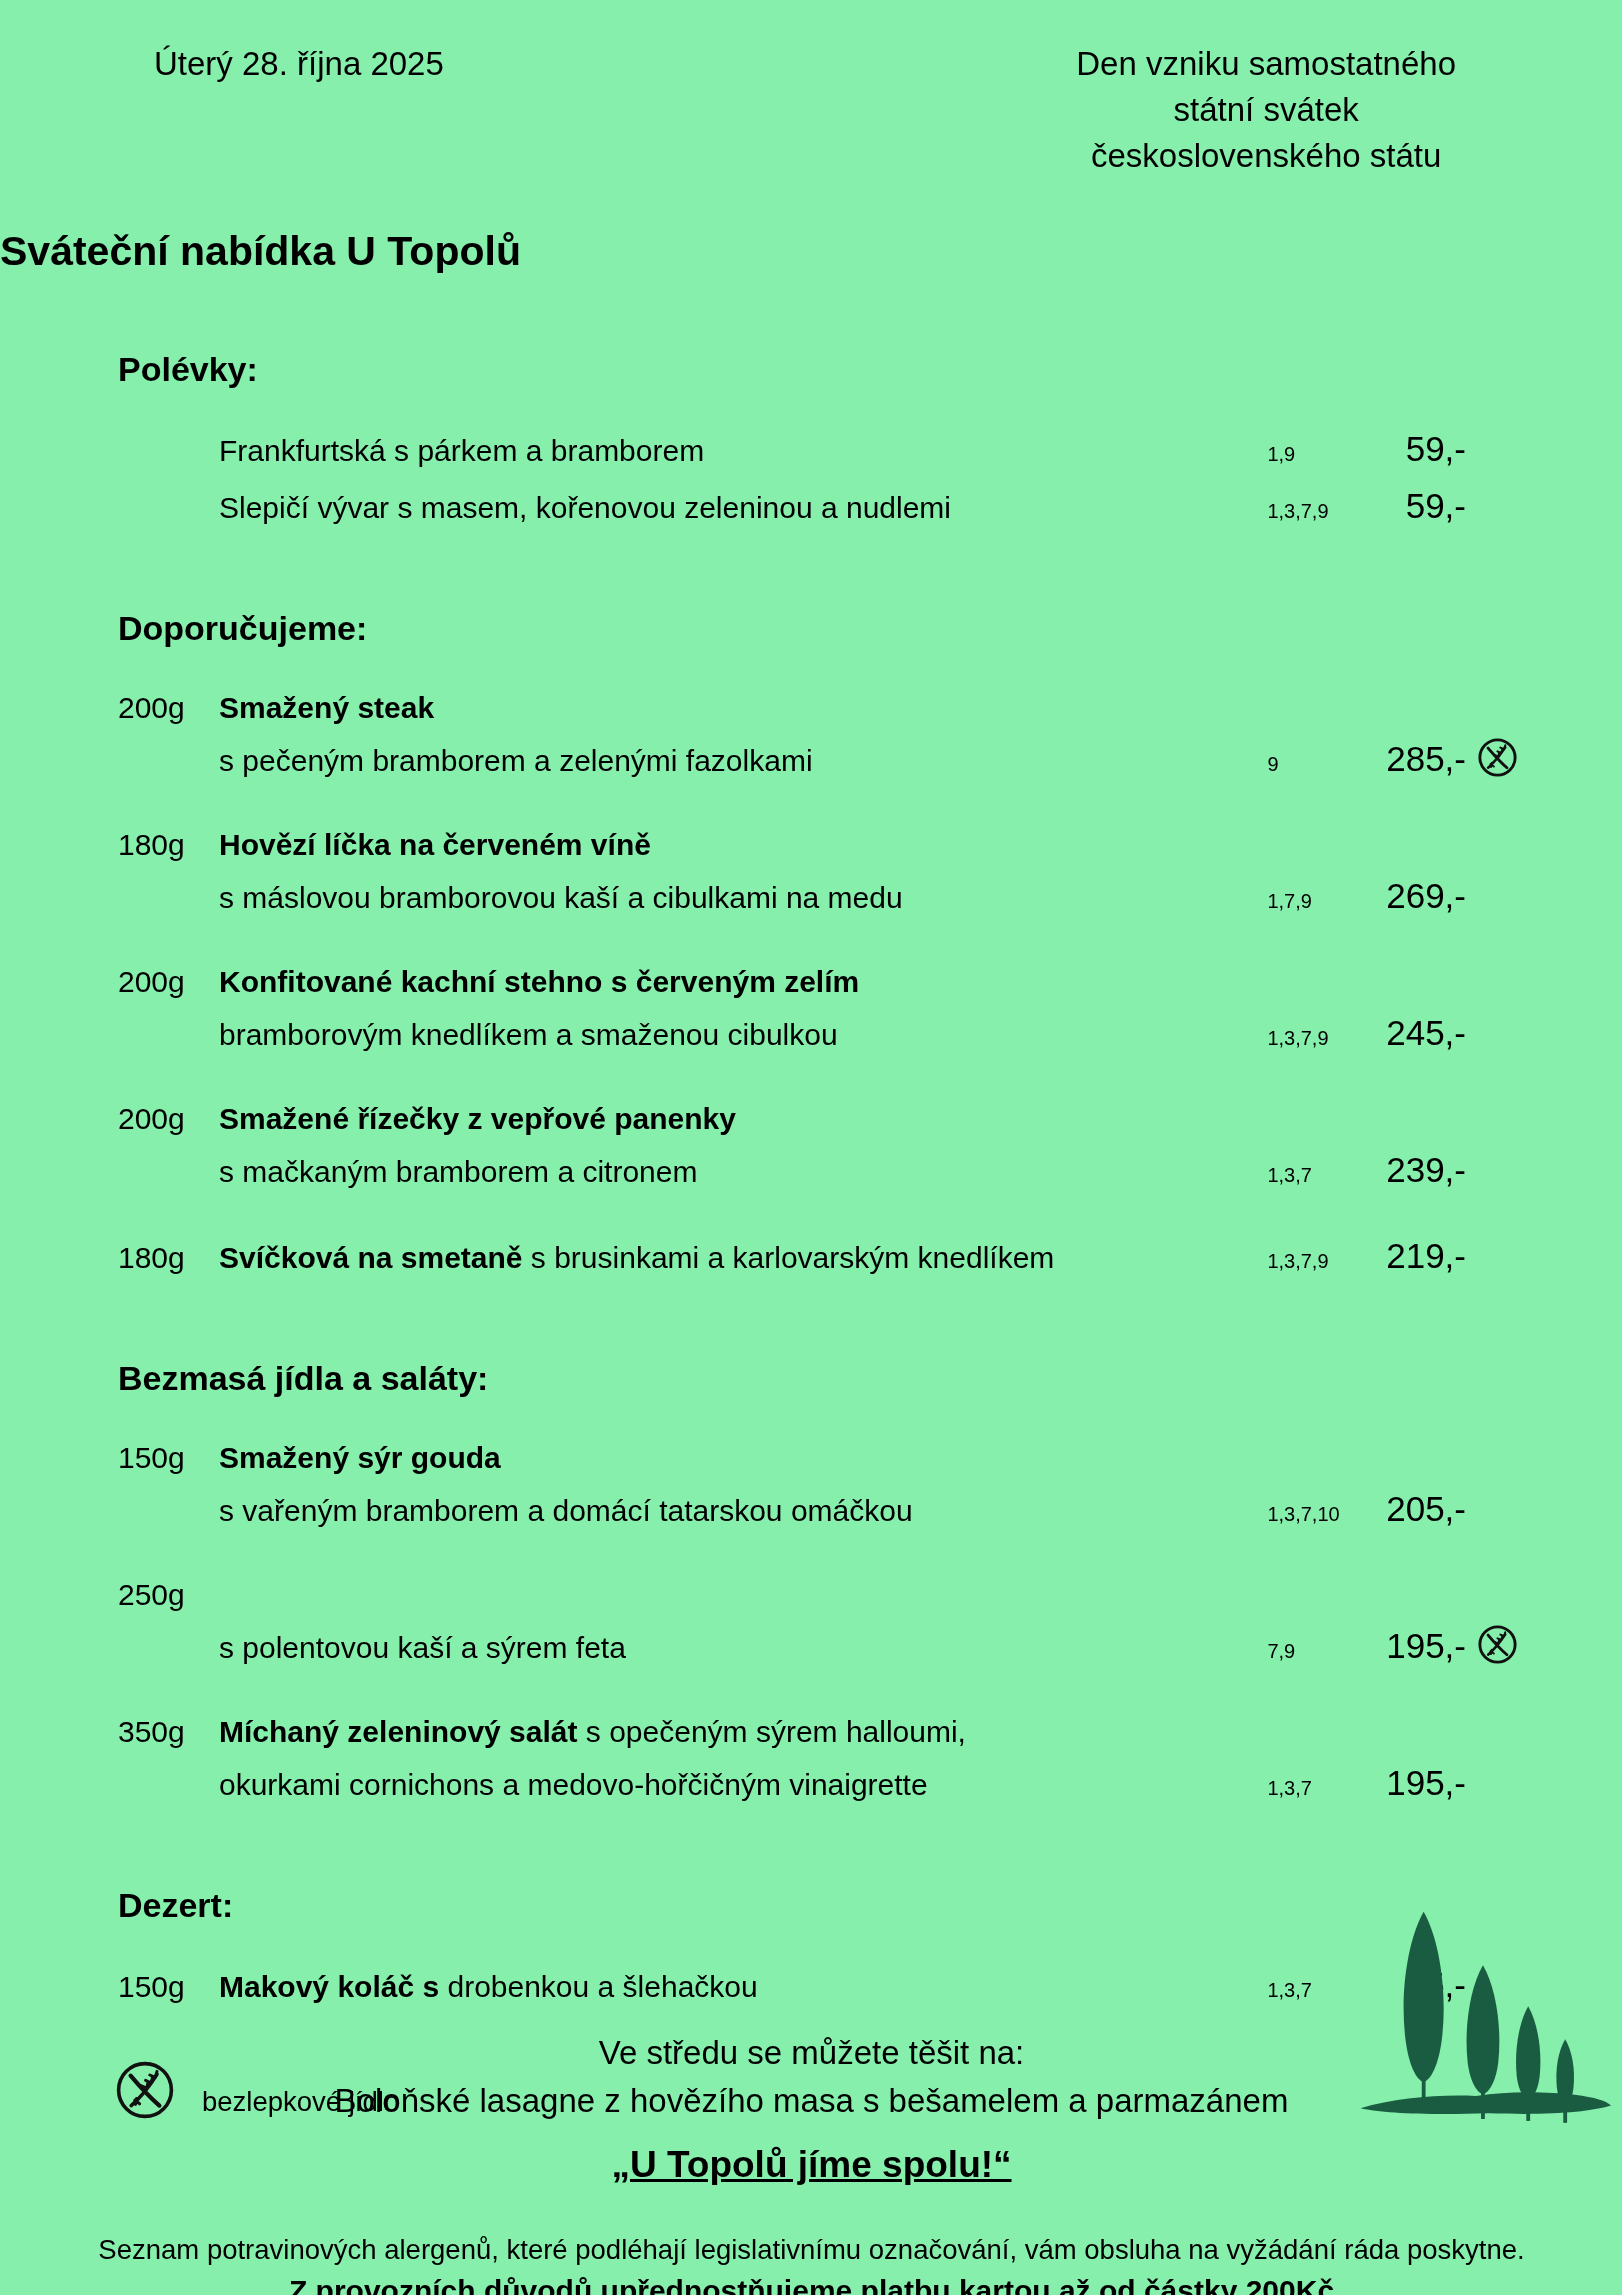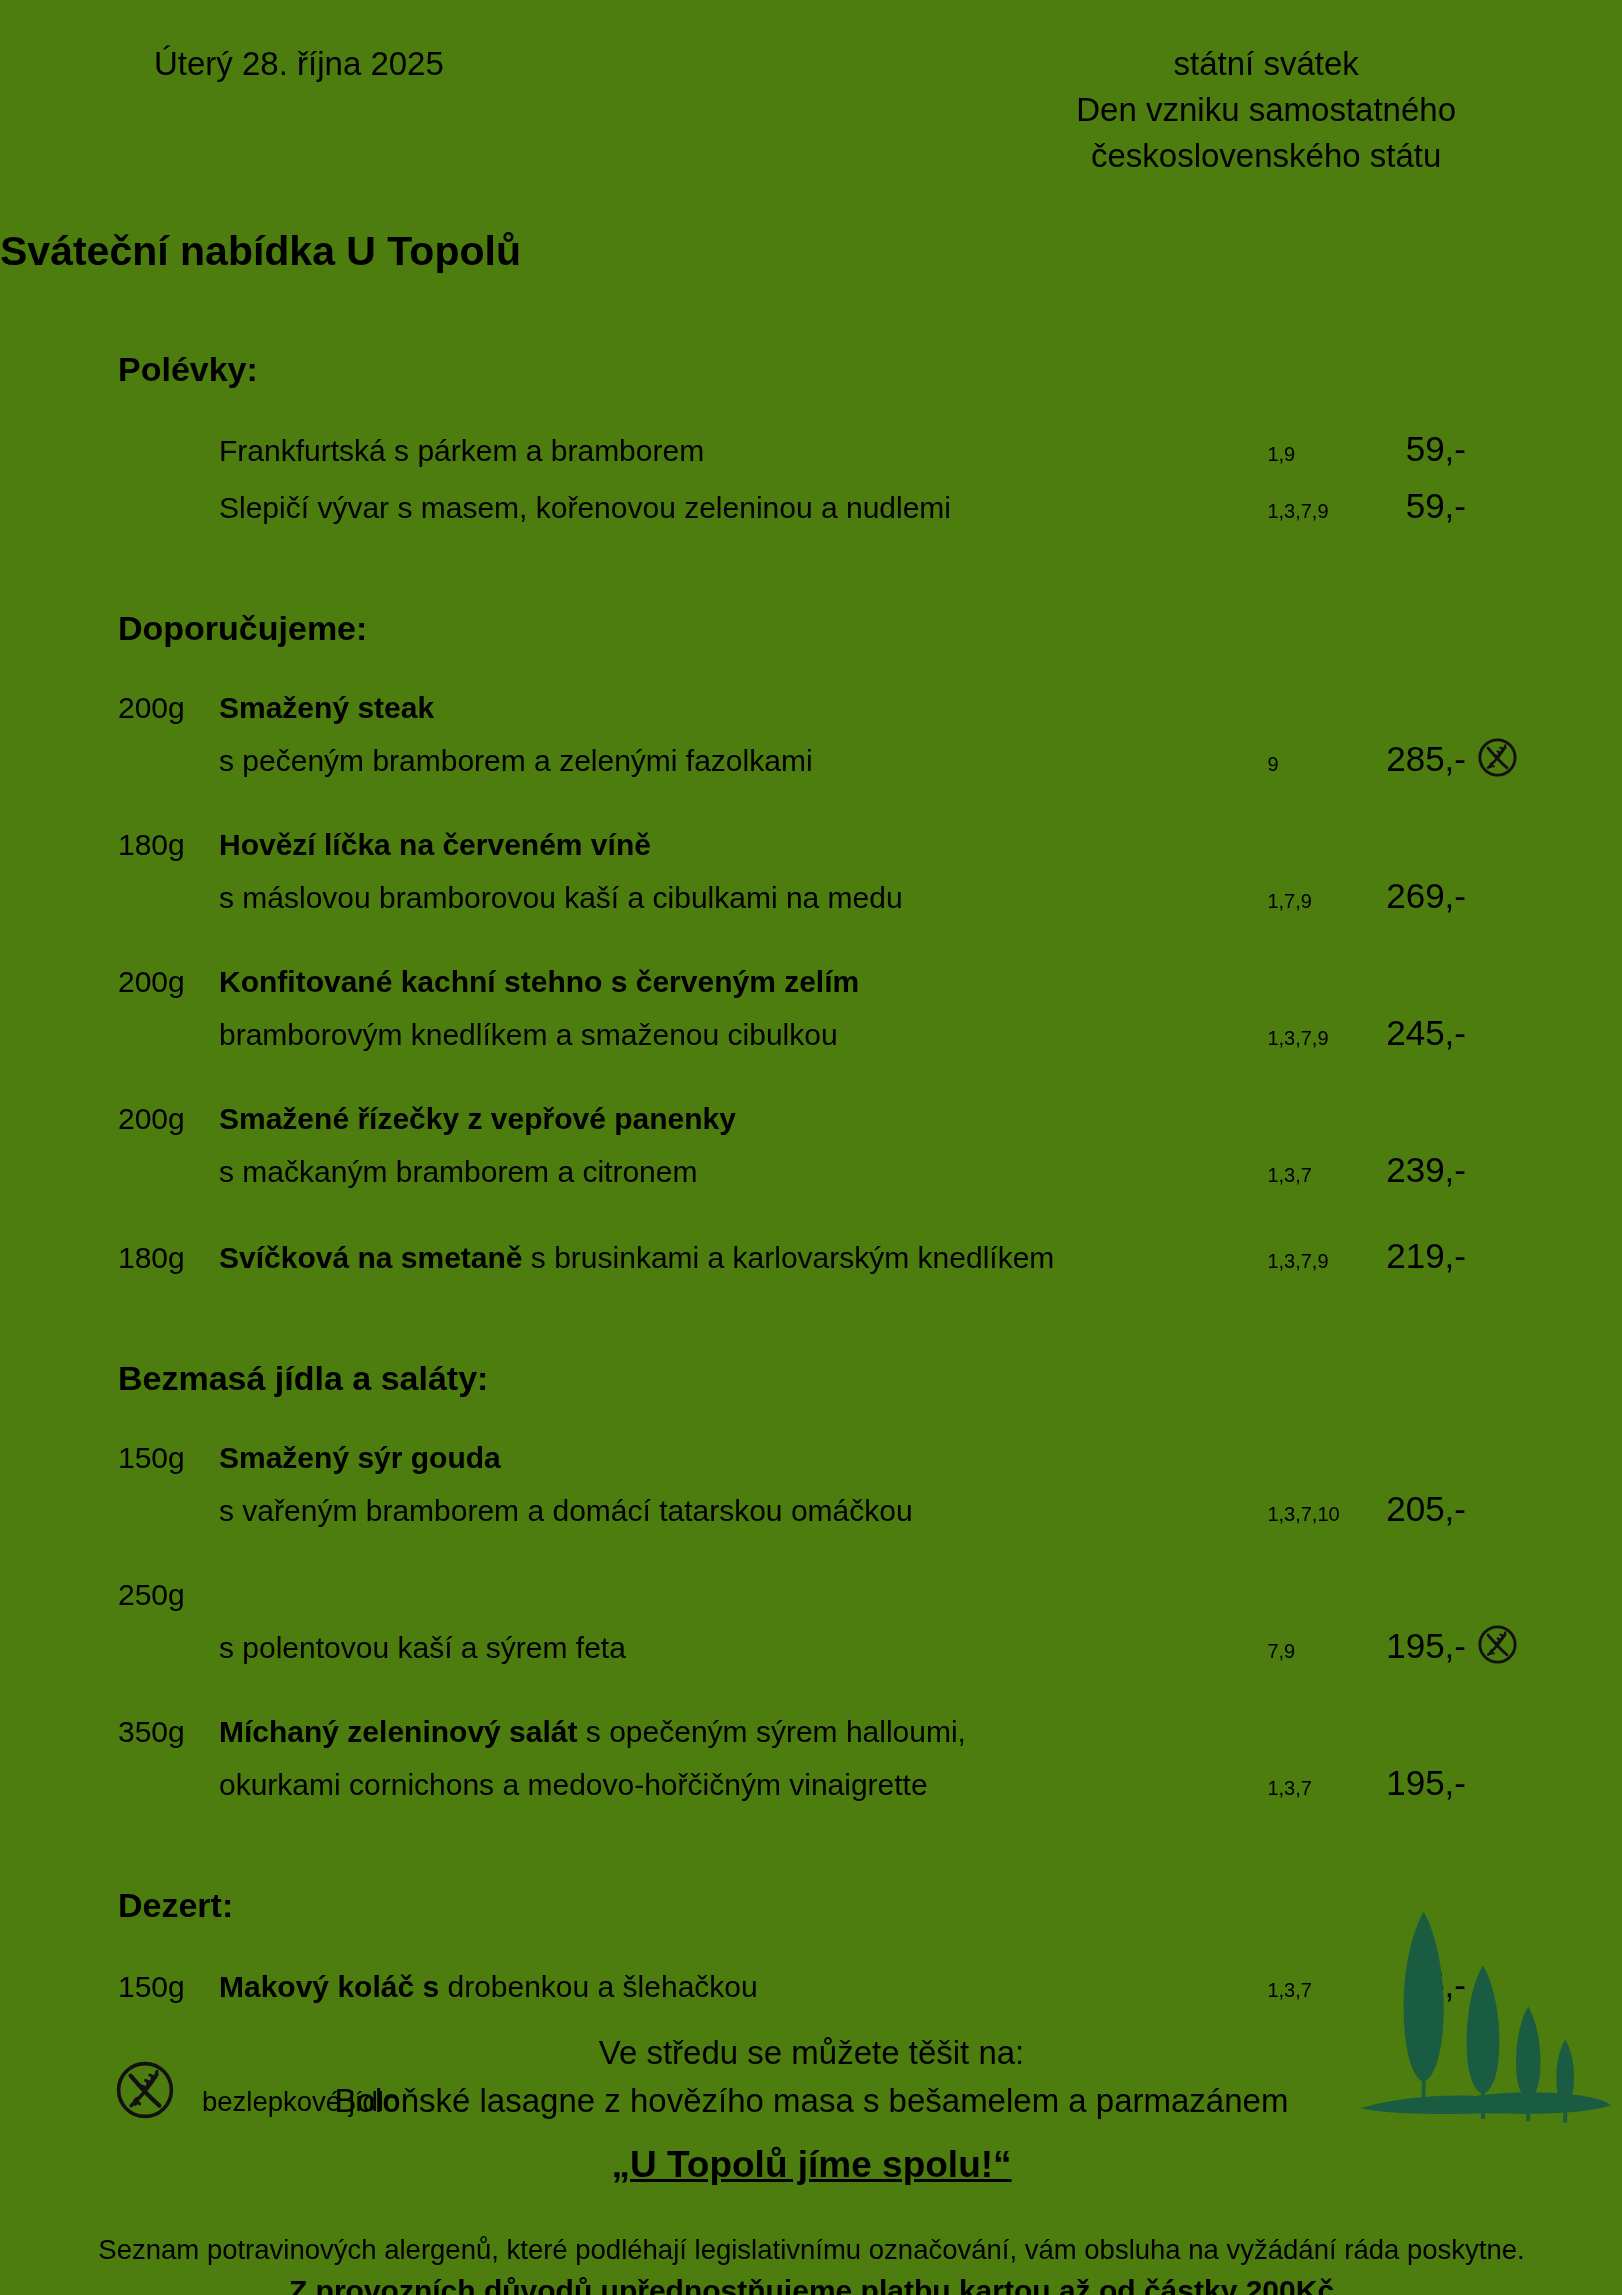--- a/index.html
+++ b/index.html
@@ -1,20 +1,20 @@
 <!DOCTYPE html>
 <html style="font-size:10.5px"><head>
 <meta charset="utf-8">
 <style>
   * { margin:0; padding:0; box-sizing:border-box; }
   html,body { background:#888; }
   .page {
     position:relative;
     width:1623px; height:2295px;
-    background:#4d7c0f;
+    background:#86efac;
     color:#000;
     font-family:"Liberation Sans", sans-serif;
     overflow:hidden;
     margin:0 auto;
   }
   
   .header {
     display:flex; justify-content:space-between; align-items:flex-start;
     padding:41px 167px 0 154px;
   }
@@ -58,22 +58,22 @@
   .tree-logo { position:absolute; right:10.5px; top:1909px; }
 </style>
 </head>
 <body>
 
 <div class="page">
 
   <div class="header">
     <div class="date">Úterý 28. října 2025</div>
     <div class="holiday">
+      <div>Den vzniku samostatného</div>
       <div>státní svátek</div>
-      <div>Den vzniku samostatného</div>
       <div>československého státu</div>
     </div>
   </div>
 
   <div class="title">Sváteční nabídka U Topolů</div>
 
   <div class="menu">
 
     <div class="heading first">Polévky:</div>
     <div class="soup-group">

